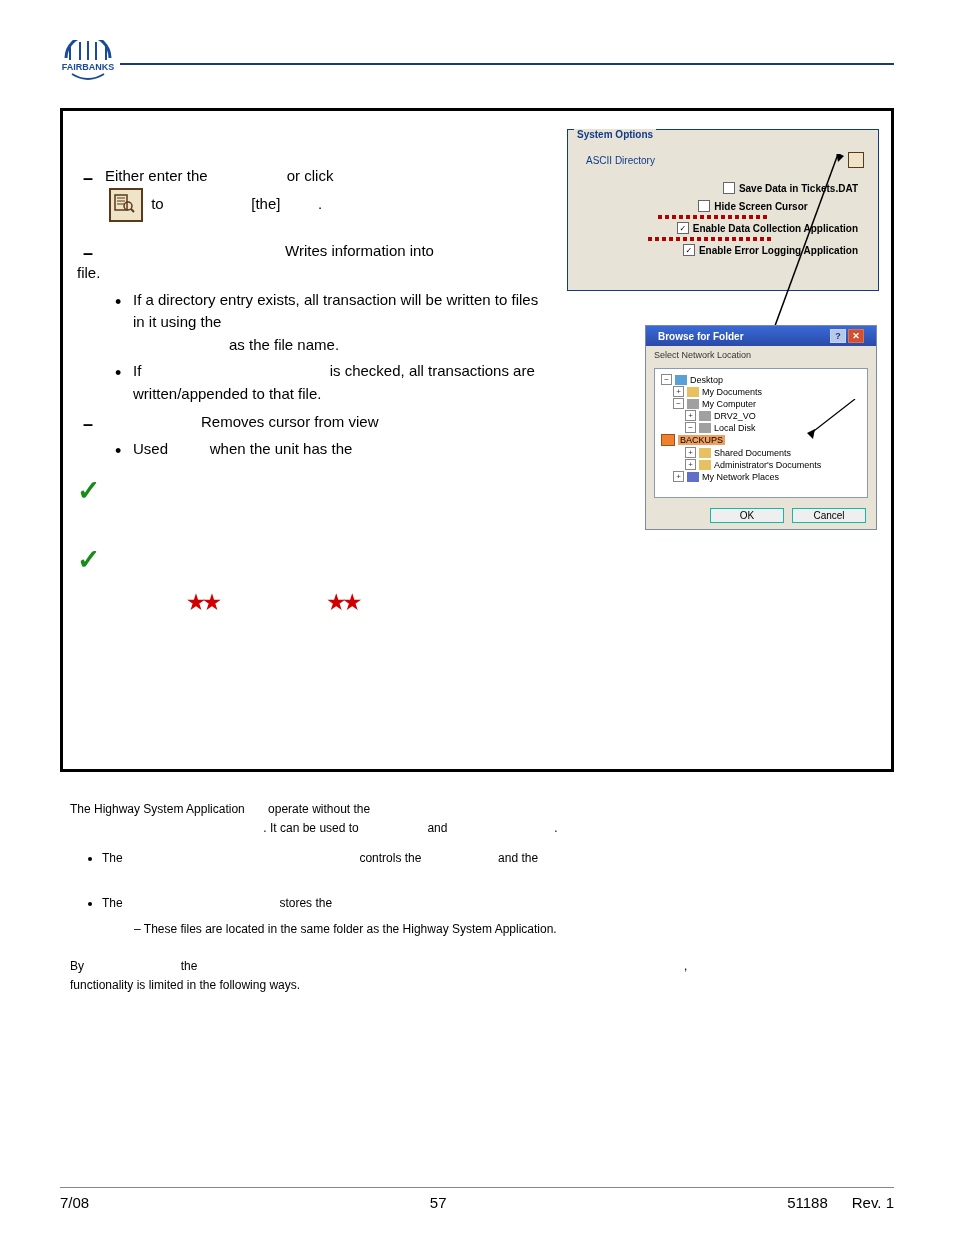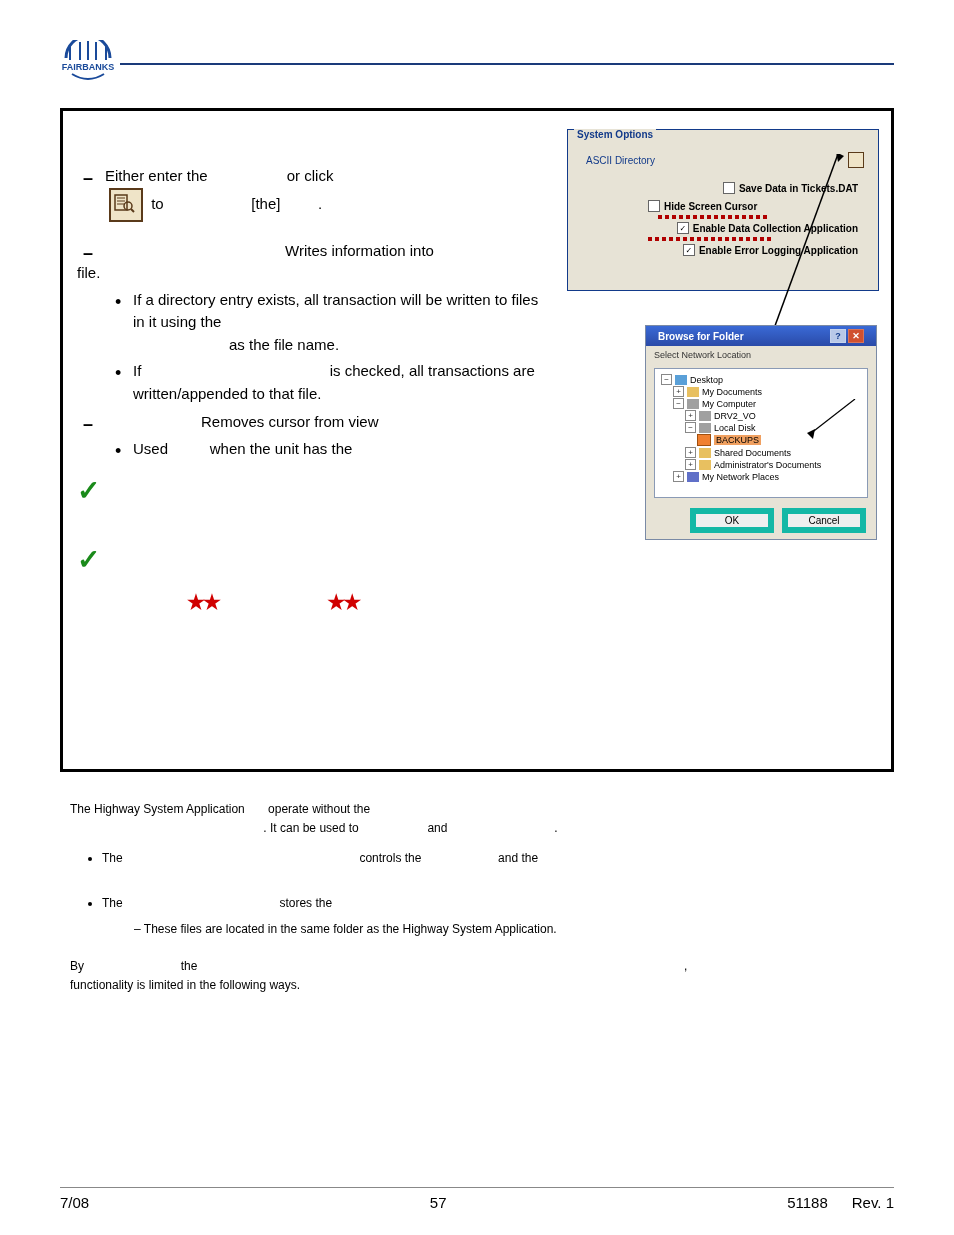--- a/index.html
+++ b/index.html
@@ -166,33 +166,33 @@
     margin: 4px 8px;
     height: 120px;
     padding: 4px 6px;
     font-size: 9px;
     overflow: hidden;
     position: relative;
   }
   .tree-item { display:flex; align-items:center; gap:3px; white-space:nowrap; margin:1px 0;}
   .indent1 { margin-left: 12px; }
   .indent2 { margin-left: 24px; }
-  .indent3 { margin-left: 36px; }
+  .indent3 { }
   .ti-exp { width:9px; height:9px; border:1px solid #888; display:flex; align-items:center; justify-content:center; font-size:8px; color:#333; background:#fff;}
   .fi { width:12px; height:10px; display:inline-block;}
   .fi-desktop { background:#5aa0d8; }
   .fi-folder { background:#e8c060; }
   .fi-drive  { background:#a0a0a0; }
   .fi-sel    { background:#f08030; border:1px solid #a05010;}
   .fi-net    { background:#6070c8; }
   .browse-btns {
     display:flex; justify-content:flex-end; gap:8px; padding:6px 10px;
   }
   .wbtn {
-    border:6px solid #14b8a6; background:#efefef; font-size:10px; padding:1px 12px;
+    border:1px solid #14b8a6; background:#efefef; font-size:10px; padding:1px 12px;
     min-width:48px; text-align:center;
   }
   
   .body-text { margin-top: 28px; padding: 0 10px; font-size: 12px; line-height: 1.55; }
   .body-text ul { margin: 8px 0; padding-left: 32px; list-style: disc;}
   .body-text ul.nested { list-style:none; padding-left:32px; }
   .body-text ul.nested li::before { content:"– "; }
   .two-col { display:flex; gap:60px; }
   .two-col ul { flex:1; }
   
@@ -295,21 +295,21 @@
         <div class="ascii-row">
           <span style="color:#123a8a; font-weight:normal;">ASCII Directory</span>
           <span style="flex:1"></span>
           <span class="icon-box" style="width:14px; height:14px; border-width:1px;"></span>
         </div>
         <div class="body">
           <div class="row" style="justify-content:flex-end;">
             <span class="cb"></span>
             <span style="font-weight:bold;">Save Data in Tickets.DAT</span>
           </div>
-          <div class="row" style="margin-top:6px;">
+          <div class="row" style="justify-content:center; margin-top:6px;">
             <span class="cb"></span>
             <span style="font-weight:bold;">Hide Screen Cursor</span>
           </div>
           <div class="dots-h" style="margin:3px 0 3px 10px;">
               <span></span>
               <span></span>
               <span></span>
               <span></span>
               <span></span>
               <span></span>

